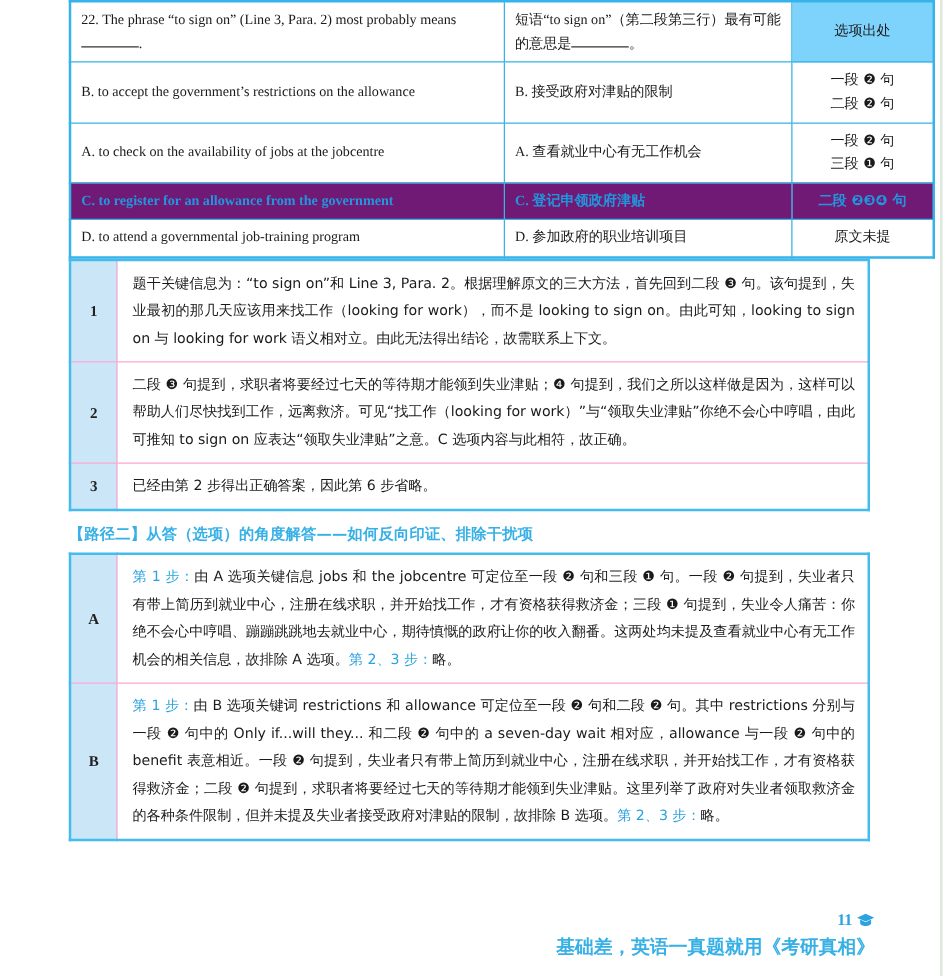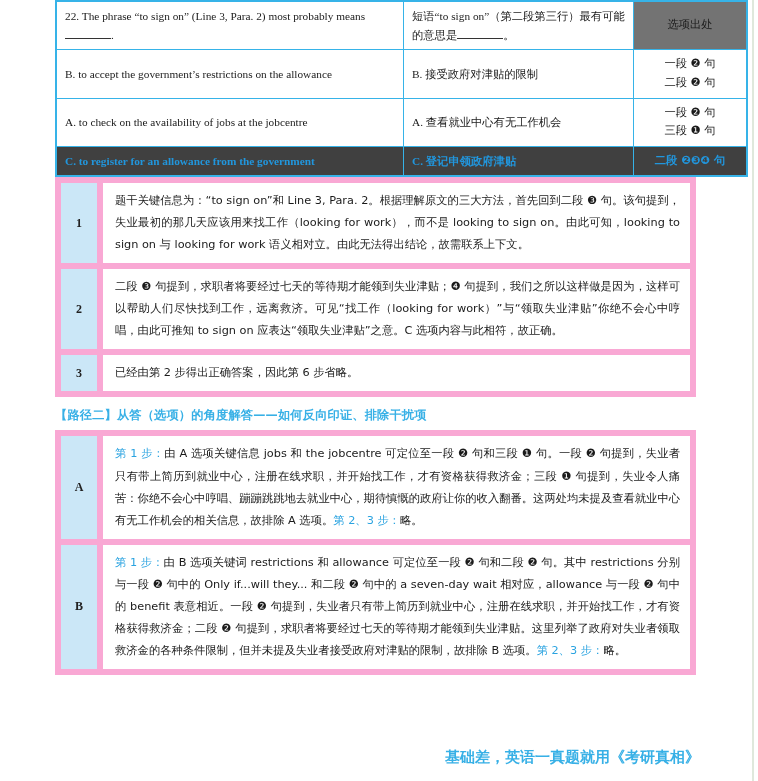--- a/index.html
+++ b/index.html
@@ -51,32 +51,32 @@
     font-size: 11.3px;
     line-height: 1.65;
   }
   .col-en  { width: 330px; }
   .col-cn  { width: 213px; }
   .col-src { width: 96px; text-align: center; }
 
   .cn { font-family: Liberation Serif, serif; font-size: 11.5px; }
   .cell-head { font-size: 11.4px; }
   .src-head {
-    background: #737373;
+    background: #7dd3fc;
     text-align: center;
     font-family: "DejaVu Sans", "Liberation Sans", sans-serif;
     font-size: 11.5px;
   }
   .src-cell {
     text-align: center;
     font-family: "DejaVu Sans", "Liberation Sans", sans-serif;
     font-size: 11.5px;
     line-height: 1.75;
   }
-  .row-correct td { color: #2196dd; font-weight: bold; background: #404040; }
+  .row-correct td { color: #2196dd; font-weight: bold; background: #701a75; }
   .row-correct .src-cell { color: #2196dd; }
   .blank-ul {
     display: inline-block;
     border-bottom: 1px solid #333;
     width: 46px;
     height: 11px;
     vertical-align: baseline;
   }
 
   
@@ -90,21 +90,21 @@
   }
 
   
   table.ptable {
     border-collapse: collapse;
     width: 641px;
     table-layout: fixed;
     border: 2px solid #44bdee;
   }
   table.ptable td {
-    border: 6px solid #f9a8d4;
+    border: 1px solid #f9a8d4;
     vertical-align: middle;
   }
   td.idx {
     width: 34px;
     background: #cbe7f7;
     text-align: center;
     font-weight: bold;
     font-size: 12px;
     font-family: "Liberation Serif", serif;
     color: #222;
@@ -177,20 +177,25 @@
           <div>三段 ❶ 句</div>
         </td>
       </tr>
 
       <tr class="row-correct">
         <td class="col-en">C. to register for an allowance from the government</td>
         <td class="col-cn cn">C. 登记申领政府津贴</td>
         <td class="col-src src-cell">二段 ❷❸❹ 句</td>
       </tr>
 
+      <tr>
+        <td class="col-en">D. to attend a governmental job-training program</td>
+        <td class="col-cn cn">D. 参加政府的职业培训项目</td>
+        <td class="col-src src-cell">原文未提</td>
+      </tr>
     </tbody>
       </table>
 
 
     <table class="ptable">
       <tbody>
           <tr>
         <td class="idx">1</td>
         <td class="body">题干关键信息为：“to sign on”和 Line 3, Para. 2。根据理解原文的三大方法，首先回到二段 ❸ 句。该句提到，失业最初的那几天应该用来找工作（looking for work），而不是 looking to sign on。由此可知，looking to sign on 与 looking for work 语义相对立。由此无法得出结论，故需联系上下文。</td>
       </tr>
@@ -216,15 +221,21 @@
       <tr>
         <td class="idx">B</td>
         <td class="body"><span class="hl">第 1 步：</span><span>由 B 选项关键词 restrictions 和 allowance 可定位至一段 ❷ 句和二段 ❷ 句。其中 restrictions 分别与一段 ❷ 句中的 Only if...will they... 和二段 ❷ 句中的 a seven-day wait 相对应，allowance 与一段 ❷ 句中的 benefit 表意相近。一段 ❷ 句提到，失业者只有带上简历到就业中心，注册在线求职，并开始找工作，才有资格获得救济金；二段 ❷ 句提到，求职者将要经过七天的等待期才能领到失业津贴。这里列举了政府对失业者领取救济金的各种条件限制，但并未提及失业者接受政府对津贴的限制，故排除 B 选项。</span><span class="hl">第 2、3 步：</span><span>略。</span></td>
       </tr>
     </tbody>
       </table>
 
   </div>
 
   <div class="footer">
+    <div>
+      <span class="pg">11</span><span class="cap-icon"><svg width="15" height="12" viewBox="0 0 24 18" xmlns="http://www.w3.org/2000/svg">
+            <path d="M12 1 L23 6 L12 11 L1 6 Z" fill="#2aa3e0"></path>
+            <path d="M5 8.5 L5 13 C5 15 8.5 16.6 12 16.6 C15.5 16.6 19 15 19 13 L19 8.5 L12 12 Z" fill="#2aa3e0"></path>
+          </svg></span>
+    </div>
     <div class="footer-line">基础差，英语一真题就用《考研真相》</div>
   </div>
 </div>
 
 </body></html>

